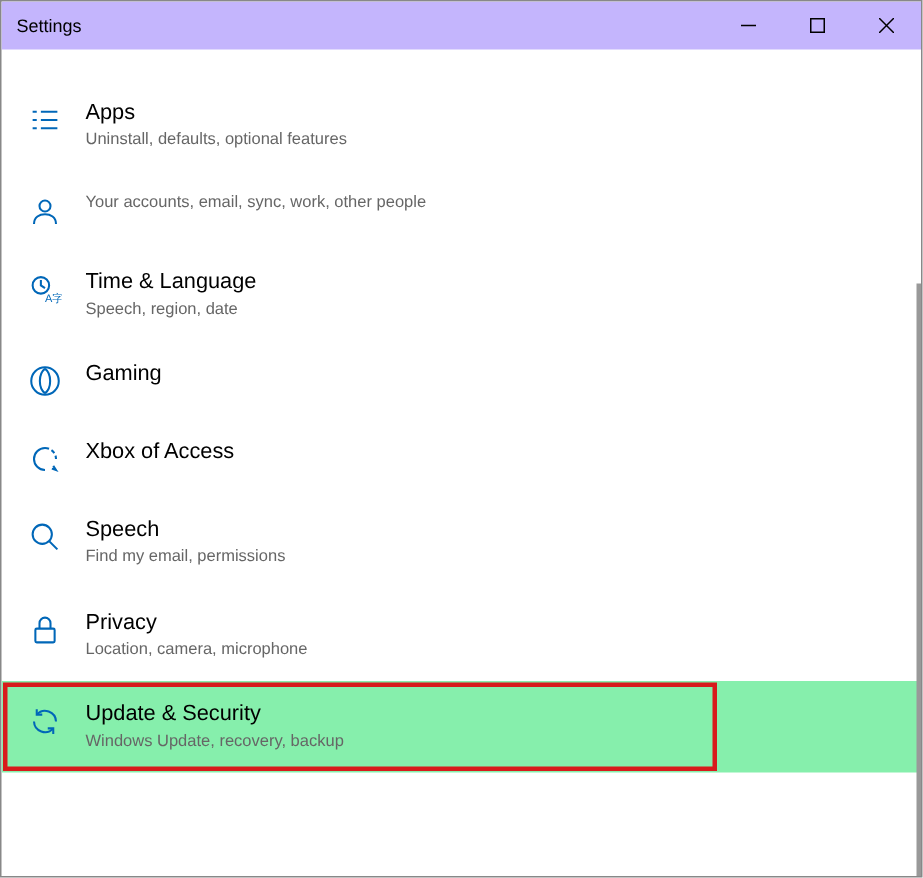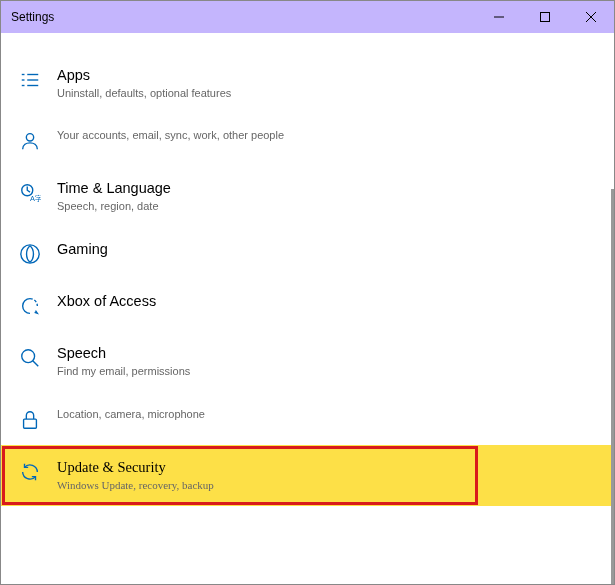--- a/index.html
+++ b/index.html
@@ -46,22 +46,21 @@
       padding-top: 20px;
     }
     .settings-item {
       display: flex;
       align-items: flex-start;
       padding: 13px 16px 13px 18px;
       cursor: pointer;
       position: relative;
     }
     .settings-item.highlighted {
-      background: #fde047;
-      font-family: Liberation Serif, serif;
+      background: #86efac;
     }
     .settings-item.outlined::after {
       content: "";
       position: absolute;
       top: 1px;
       left: 1px;
       right: 136px;
       bottom: 1px;
       border: 3px solid #d81b1b;
       pointer-events: none;
@@ -215,20 +214,21 @@
   </div>
 
   <div class="settings-item">
     <div class="icon-wrap">
       <svg viewBox="0 0 24 24">
           <rect x="5" y="11" width="14" height="10" rx="1"></rect>
           <path d="M8,11 L8,7 A4,4 0 0 1 16,7 L16,11"></path>
         </svg>
     </div>
     <div class="text-wrap">
+      <span class="item-title">Privacy</span>
       <span class="item-desc">Location, camera, microphone</span>
     </div>
   </div>
 
   <div class="settings-item highlighted outlined">
     <div class="icon-wrap">
       <svg viewBox="0 0 24 24">
           <path d="M20,12 A8,8 0 0 0 6,7"></path>
           <polyline points="6,3 6,7 10,7"></polyline>
           <path d="M4,12 A8,8 0 0 0 18,17"></path>

